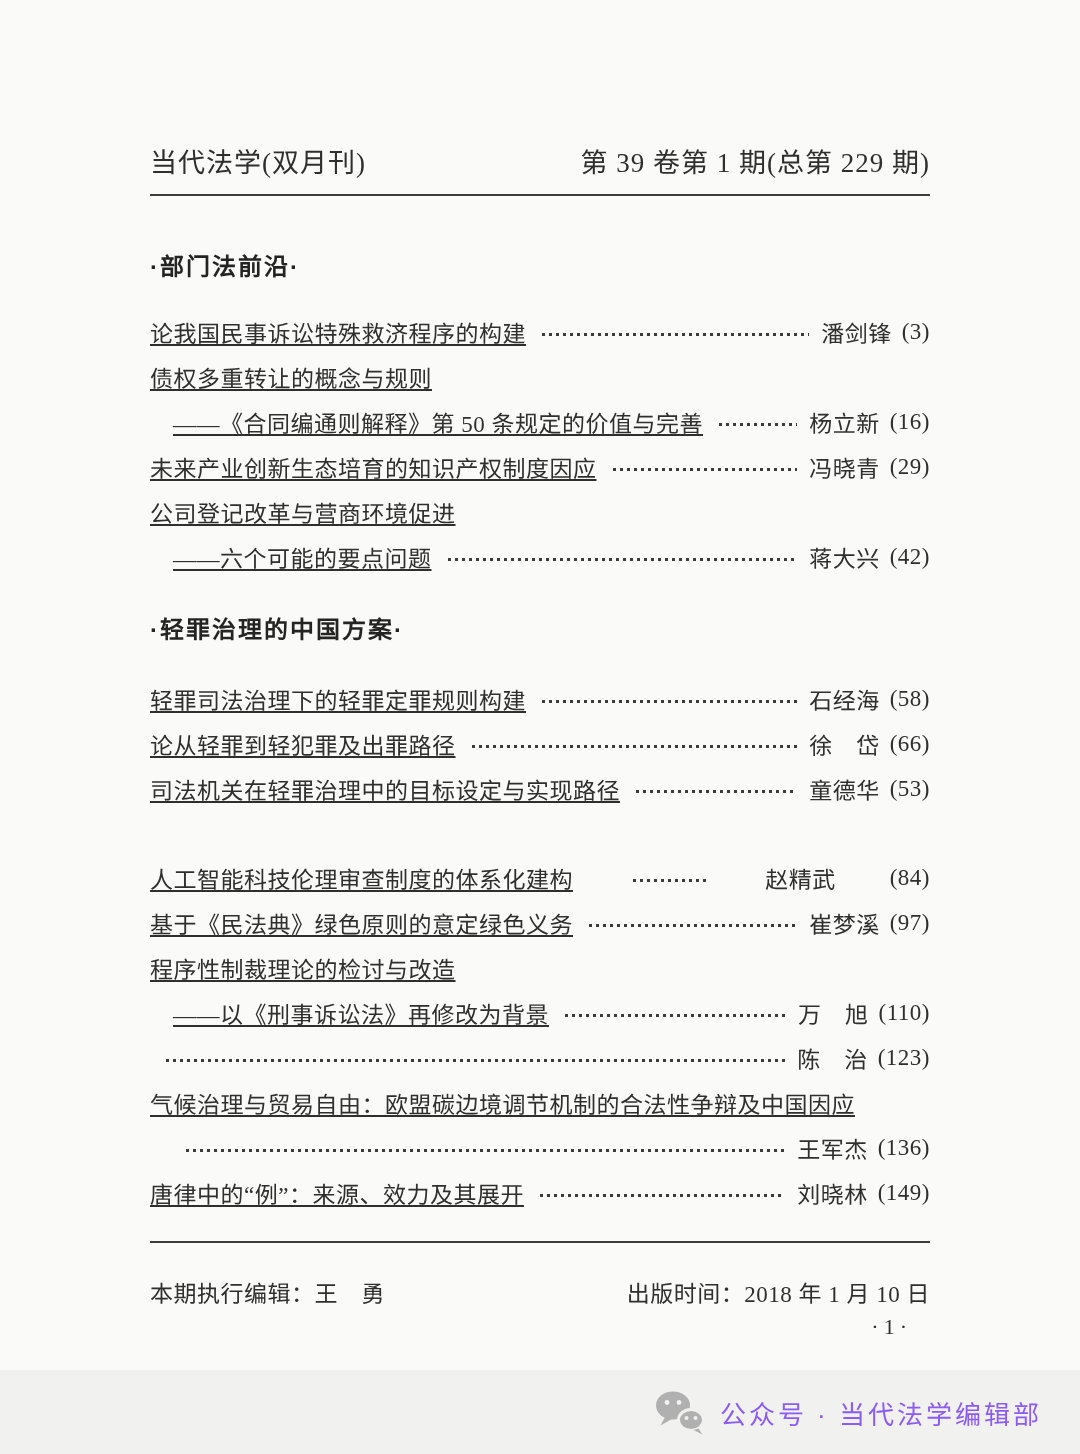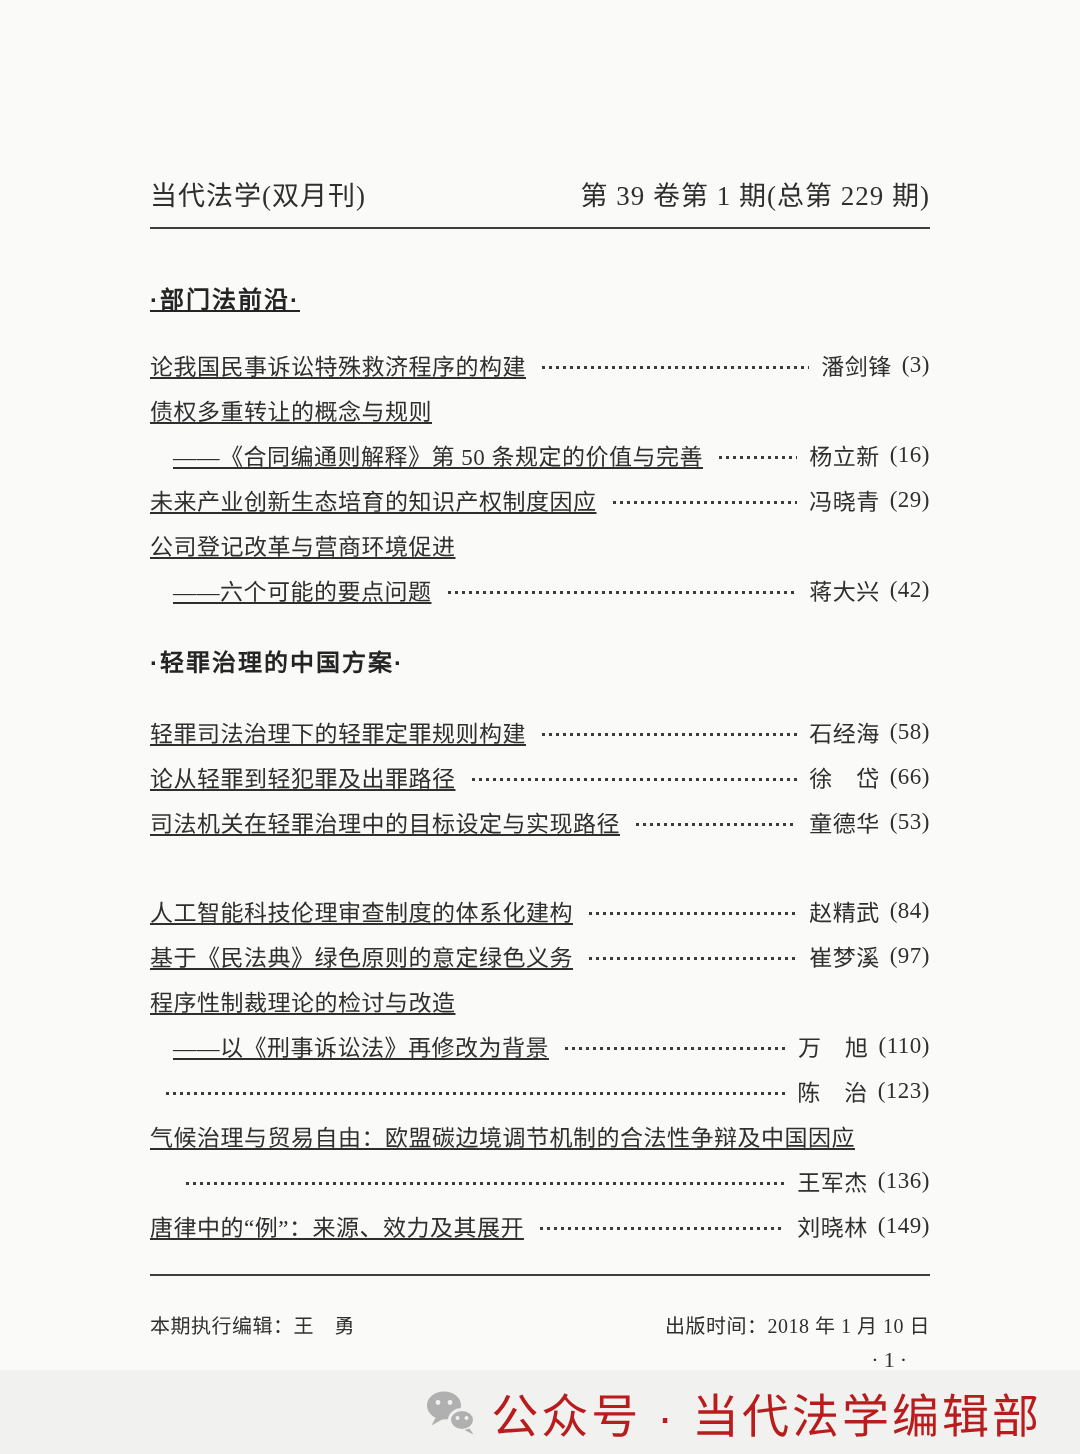--- a/index.html
+++ b/index.html
@@ -8,21 +8,21 @@
     font-family: "Liberation Serif", "DejaVu Serif", serif;
     color: #2f2f2f;
     background: #fafaf8;
   }
   .page {
     position: relative;
     width: 1080px; height: 1454px;
     overflow: hidden;
     background: #fafaf8;
   }
-  .content { padding: 11px 150px; margin-top: 22px; }
+  .content { padding: 0 150px; }
 
   
   .header {
     padding-top: 146px;
     display: flex; justify-content: space-between; align-items: baseline;
     font-size: 27px; line-height: 34px;
     letter-spacing: 1px;
   }
   .rule {
     height: 2px; background: #3d3d3d;
@@ -38,23 +38,23 @@
     letter-spacing: 0.5px;
     white-space: nowrap;
   }
   .row.section {
     font-family: "Liberation Sans", "DejaVu Sans", sans-serif;
     font-weight: 700;
     font-size: 24px;
     letter-spacing: 2px;
     color: #242424;
   }
-  .mt46 { margin-top: 46px; text-decoration: underline; }
+  .mt46 { margin-top: 46px; }
   .mt22 { margin-top: 22px; }
-  .mt44 { margin-top: 44px; }
+  .mt44 { margin-top: 44px; gap: 44px; }
   .sec2 { margin-top: 26px; margin-bottom: 26px; }
 
   .title { flex: 0 0 auto; text-decoration: underline; }
   .cont .title { padding-left: 23px; }
   .leader {
     flex: 1 1 auto;
     min-width: 40px;
     height: 10px;
     margin: 6px 12px 0 14px;
     background-image: radial-gradient(circle, #3c3c3c 1.6px, rgba(0,0,0,0) 1.8px);
@@ -65,21 +65,21 @@
   .dots-row { padding-left: 34px; }
   .dots-row .leader { margin-left: 0; }
   .author { flex: 0 0 auto; }
   .pageno { flex: 0 0 auto; margin-left: 10px; }
 
   
   .footer-row {
     margin-top: 26px;
     height: 45px;
     display: flex; justify-content: space-between; align-items: center;
-    font-size: 20px;
+    font-size: 23px;
     letter-spacing: 0.5px;
   }
   .pagenum-row {
     height: 30px;
     text-align: right;
     padding-right: 18px;
     font-size: 22px;
     letter-spacing: 5px;
   }
 
@@ -87,22 +87,22 @@
   .banner {
     position: absolute; left: 0; bottom: 0;
     width: 100%; height: 84px;
     background: #f1f1ef;
     display: flex; align-items: center; justify-content: flex-end;
     padding-right: 38px; box-sizing: border-box;
     gap: 14px;
   }
   .banner .wm-text {
     font-family: "Liberation Sans", "DejaVu Sans", sans-serif;
-    font-size: 47px;
-    color: #b91c1c;
+    font-size: 26px;
+    color: #8b5cf6;
     letter-spacing: 3px;
     white-space: nowrap;
   }
   .wm-icon { width: 52px; height: 46px; flex: 0 0 auto; }
 </style>
 </head>
 <body>
 
 <div class="page">
   <div class="content">

